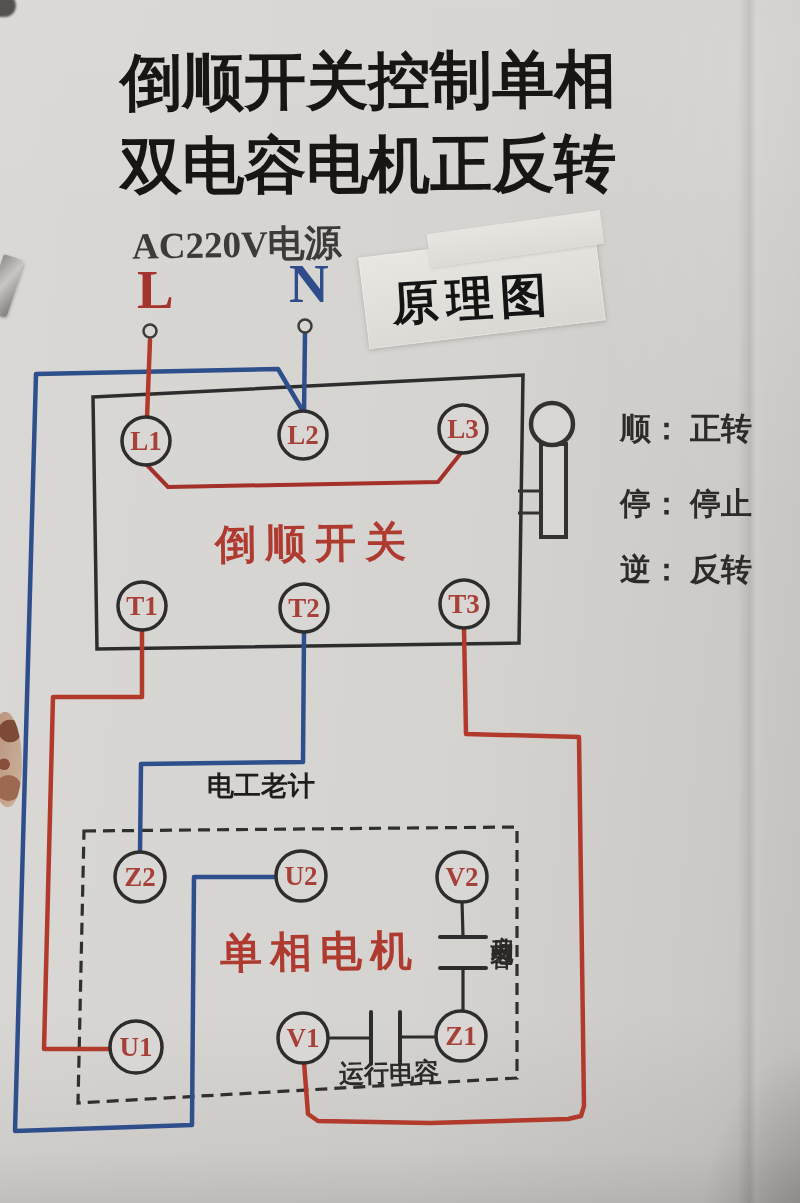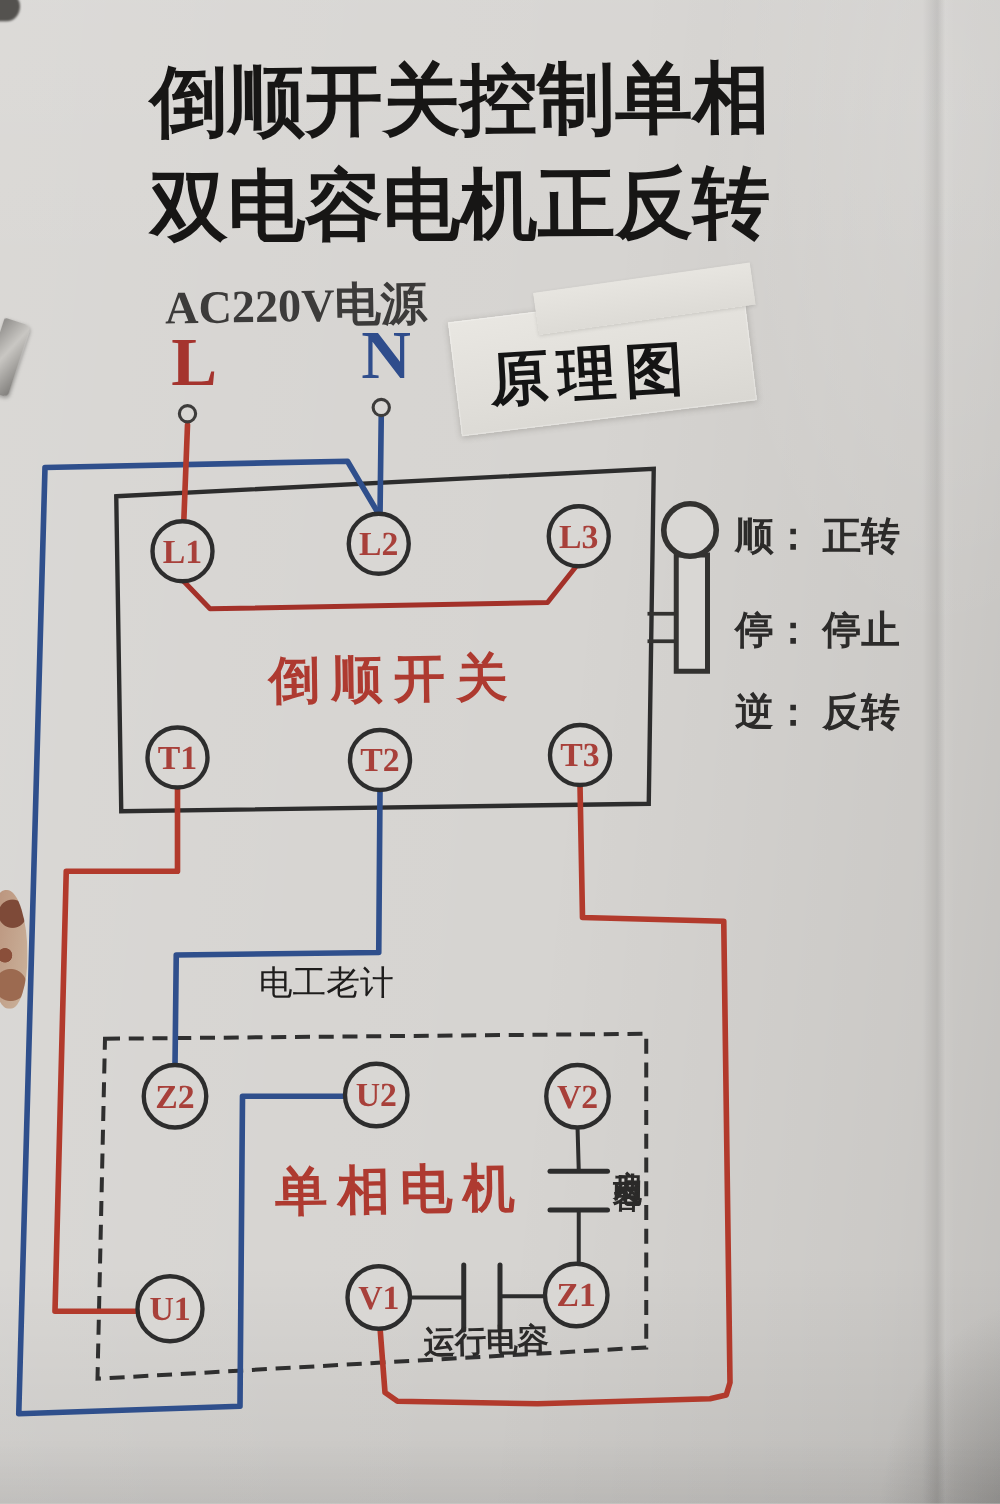--- a/index.html
+++ b/index.html
@@ -81,31 +81,31 @@
   }
   .tape2{
     left:428px;top:222px;width:175px;height:34px;
     background:linear-gradient(#e7e5e0,#dddbd6);transform:rotate(-8deg);
     box-shadow:0 1px 3px rgba(80,75,70,0.18);
   }
   .schematic{
     left:392px;top:268px;font-size:47px;font-weight:900;color:#141414;
     letter-spacing:7px;transform:rotate(-3.5deg);
   }
-  .pos-row{left:588px;font-size:31px;font-weight:700;color:#2c2b2a;}
+  .pos-row{left:620px;font-size:31px;font-weight:700;color:#2c2b2a;}
   .pos-row .mode{margin-right:8px;}
   .pos-1{top:408px;}
   .pos-2{top:483px;}
   .pos-3{top:549px;}
   .switch-name{
     left:215px;top:516px;font-size:41px;font-weight:600;color:#ae3a30;
     letter-spacing:9px;font-family:"Liberation Serif","DejaVu Serif",serif;
     transform:rotate(-0.8deg);
   }
-  .watermark{left:207px;top:768px;font-size:27px;font-weight:400;color:#1e1d1c;}
+  .watermark{left:207px;top:768px;font-size:27px;font-weight:700;color:#1e1d1c;}
   .motor-name{
     left:220px;top:924px;font-size:42px;font-weight:600;color:#ae3a30;
     letter-spacing:8px;font-family:"Liberation Serif","DejaVu Serif",serif;
     transform:rotate(-1deg);
   }
   .run-cap{left:339px;top:1056px;font-size:25px;font-weight:700;color:#2b2a29;transform:rotate(-1.5deg);}
   .start-cap{
     left:488px;top:917px;font-size:23px;font-weight:700;color:#2b2a29;
     writing-mode:vertical-rl;letter-spacing:3px;transform:rotate(1deg);
   }

